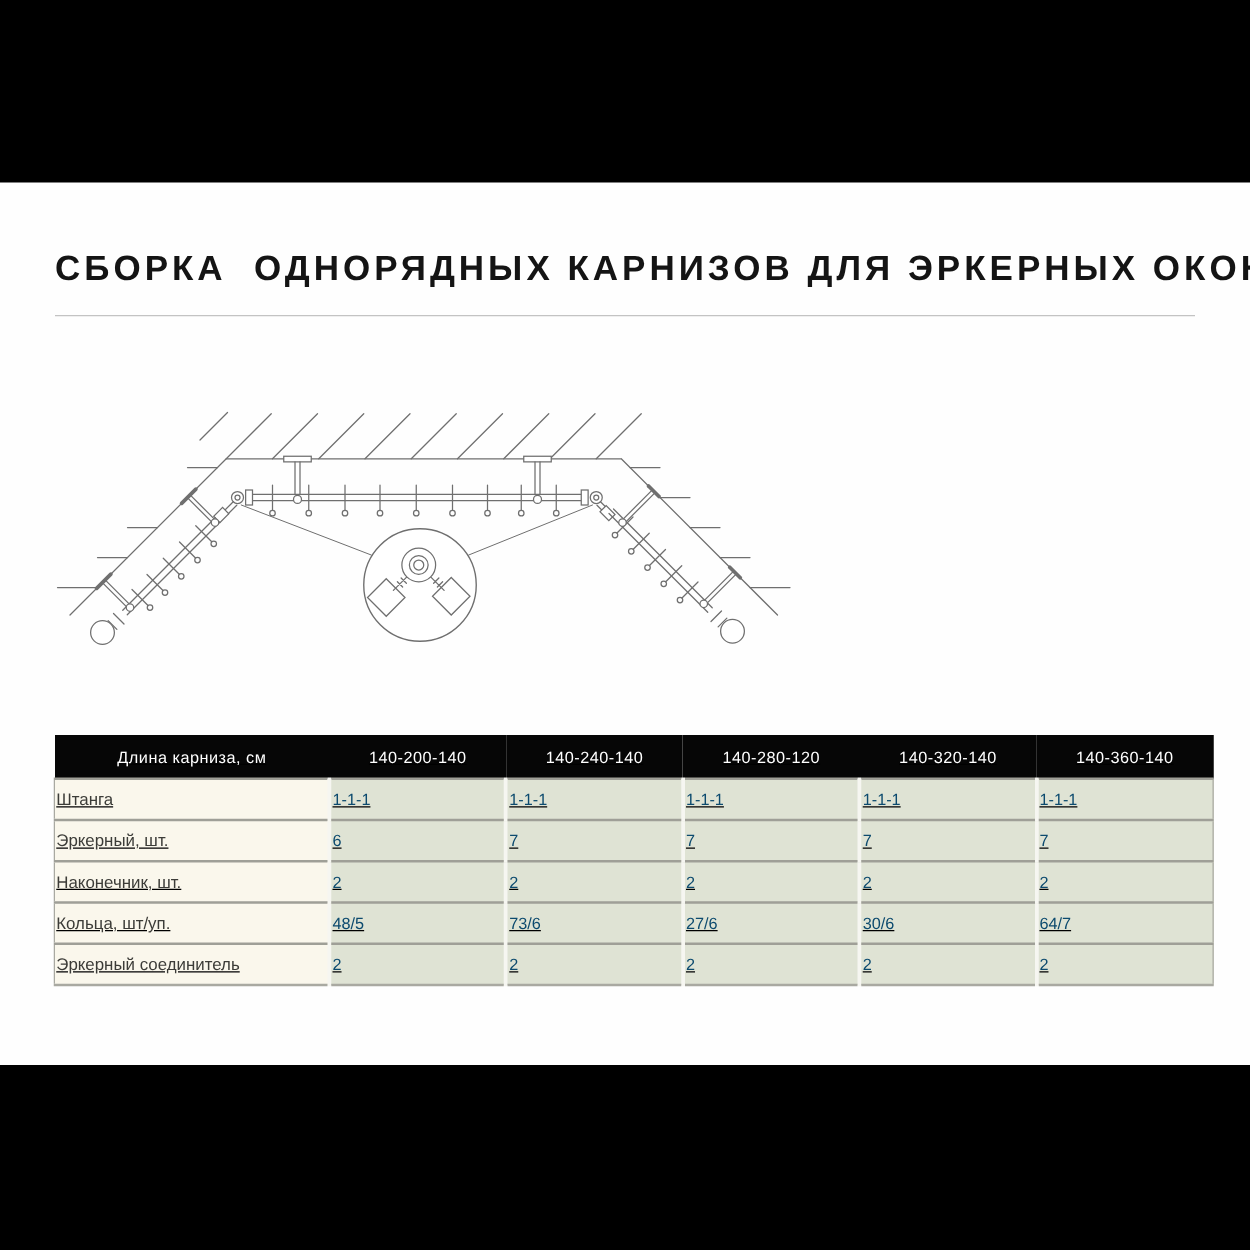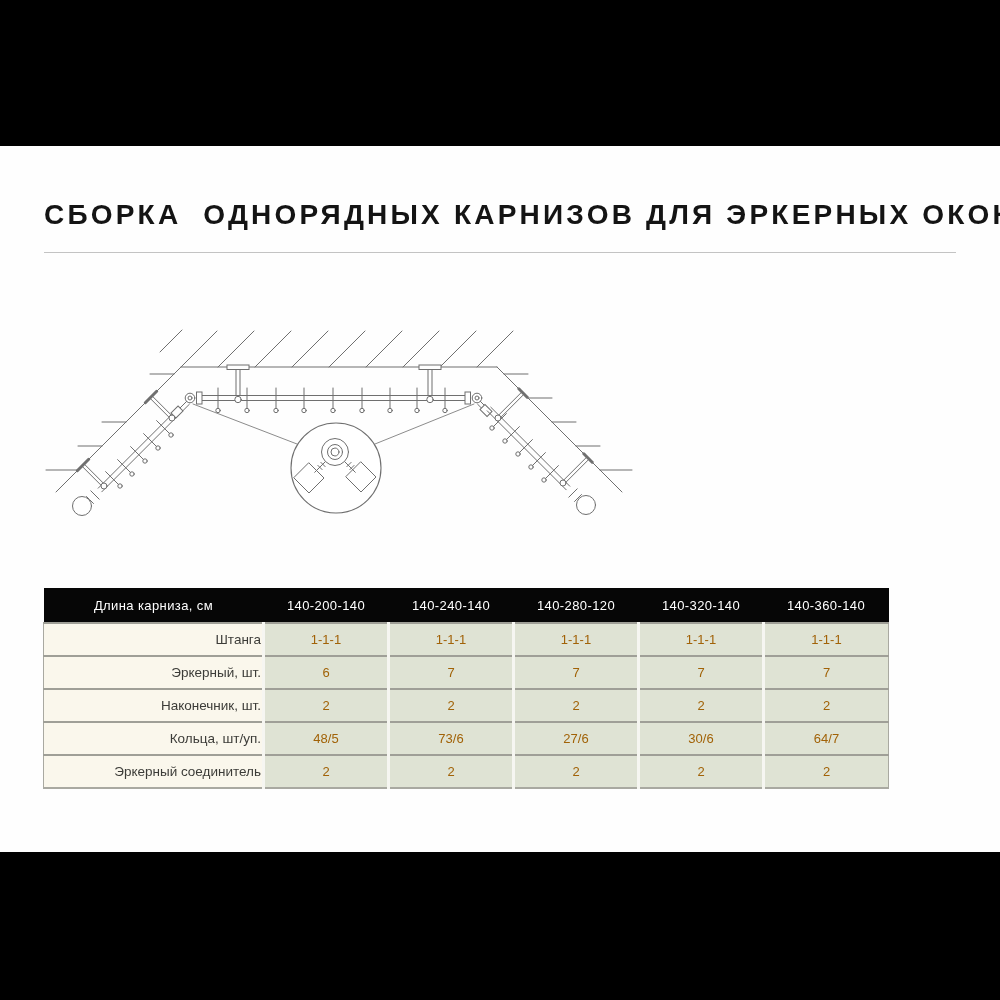--- a/index.html
+++ b/index.html
@@ -10,30 +10,30 @@
   .bar.bottom{top:852px;height:148px;}
   .title{position:absolute;left:44px;top:199px;width:920px;
          font-size:28px;font-weight:700;letter-spacing:3.2px;
          color:var(--title_text,#141414);white-space:nowrap;}
   .divider{position:absolute;left:44px;top:252px;width:912px;height:1px;
            background:var(--divider,#c3c3c3);}
   .diagram{position:absolute;left:0;top:0;width:1000px;height:560px;
            color:var(--line_art,#6f6f6f);}
   .diagram svg{display:block;}
 
-  .spec-table{position:absolute;left:43px;top:588px;width:846px;
-              border-collapse:collapse;table-layout:fixed;}
+  .spec-table{position:absolute;left:43px;top:588px;width:928px;
+              border-collapse:collapse;table-layout:fixed;text-decoration:underline;}
   .spec-table thead th{background:var(--header_bg,#060606);color:var(--header_text,#fff);
               font-weight:400;font-size:13px;letter-spacing:.4px;height:32px;text-align:center;}
   .spec-table tbody tr{height:33px;}
   .spec-table tbody th{background:var(--label_col_bg,#faf7ec);font-weight:400;font-size:13.5px;
-              color:#3c3c38;text-align:right;border-top:2px solid var(--grid_h,#9f9f97);
+              color:#3c3c38;text-align:left;border-top:2px solid var(--grid_h,#9f9f97);
               border-left:1px solid #a9a9a1;}
-  .spec-table tbody td{background:var(--value_col_bg,#dfe3d4);font-size:13px;color:#a16207;
-              text-align:center;border-top:2px solid var(--grid_h,#9f9f97);
+  .spec-table tbody td{background:var(--value_col_bg,#dfe3d4);font-size:13px;color:#0c4a6e;
+              border-top:2px solid var(--grid_h,#9f9f97);
               border-left:3px solid var(--grid_v,#f6f6f1);}
   .spec-table tbody td:last-child{border-right:1px solid #a9a9a1;}
   .spec-table tbody tr:last-child th,
   .spec-table tbody tr:last-child td{border-bottom:2px solid #a9a9a1;}
 </style>
 </head>
 <body>
 
 <div class="page">
 

